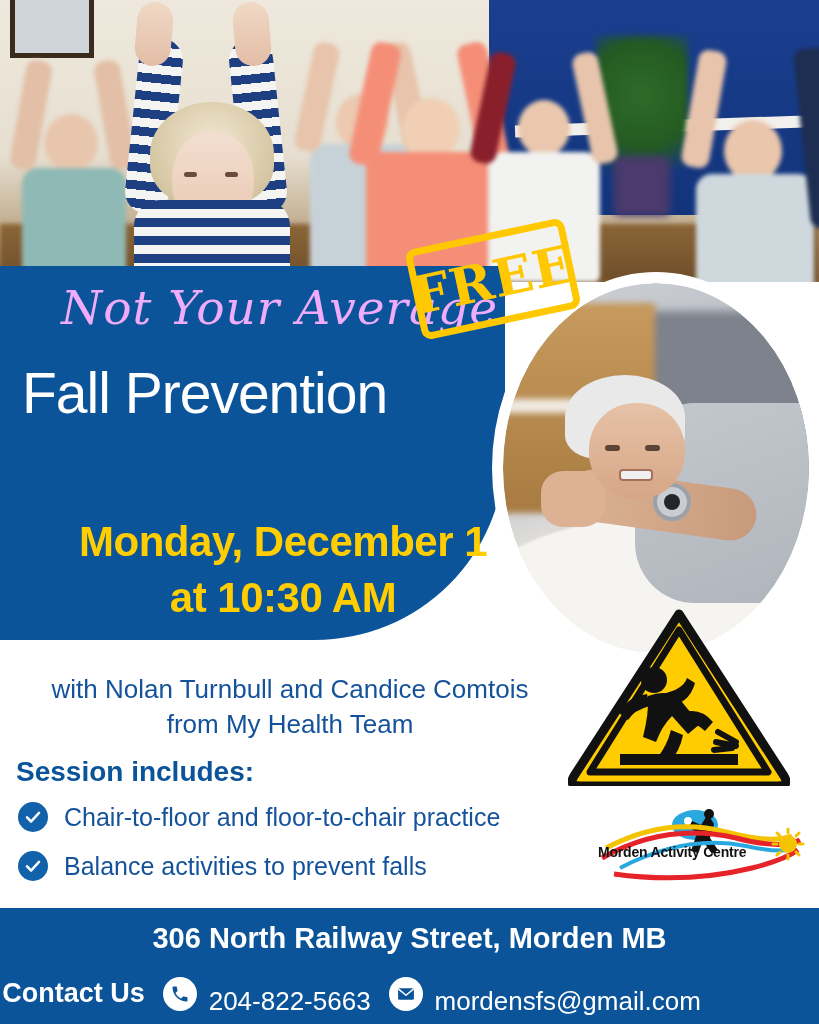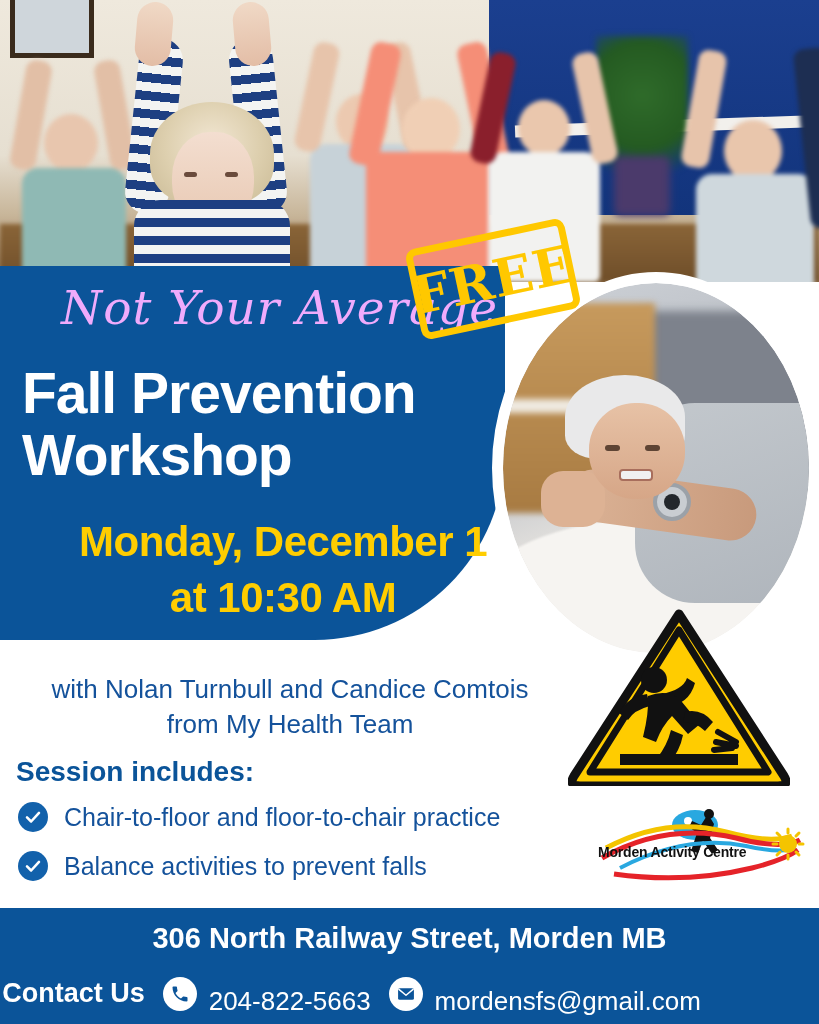--- a/index.html
+++ b/index.html
@@ -105,21 +105,21 @@
     color:#f0abfc;
     font-family:"DejaVu Serif", serif;
     font-style:italic;
     font-size:47px;
     letter-spacing:1px;
     white-space:nowrap;
     margin-left:35px;
   }
   .title{
     position:absolute;left:22px;top:96px;
-    color:#ffffff;font-weight:bold;font-size:57px;line-height:62px;
+    color:#ffffff;font-weight:normal;font-size:57px;line-height:62px;
     letter-spacing:-1px;
   }
   .date{
     position:absolute;left:0;top:248px;width:470px;
     color:#ffcd00;font-weight:bold;font-size:42px;line-height:56px;
     text-align:center;letter-spacing:-0.5px;padding-left:48px;
   }
 
   
   .free-stamp{
@@ -284,21 +284,20 @@
           <div class="mouth"></div>
       </div>
       <div class="torso"></div>
     </div>
   </div>
 
   <div class="blue-panel">
     <div class="script">Not Your Average</div>
     <div class="title">
       <div>Fall Prevention</div>
-      <div>Workshop</div>
     </div>
     <div class="date">
       <div>Monday, December 1</div>
       <div>at 10:30 AM</div>
     </div>
   </div>
 
   <div class="free-stamp">
     <span>FREE</span>
   </div>

